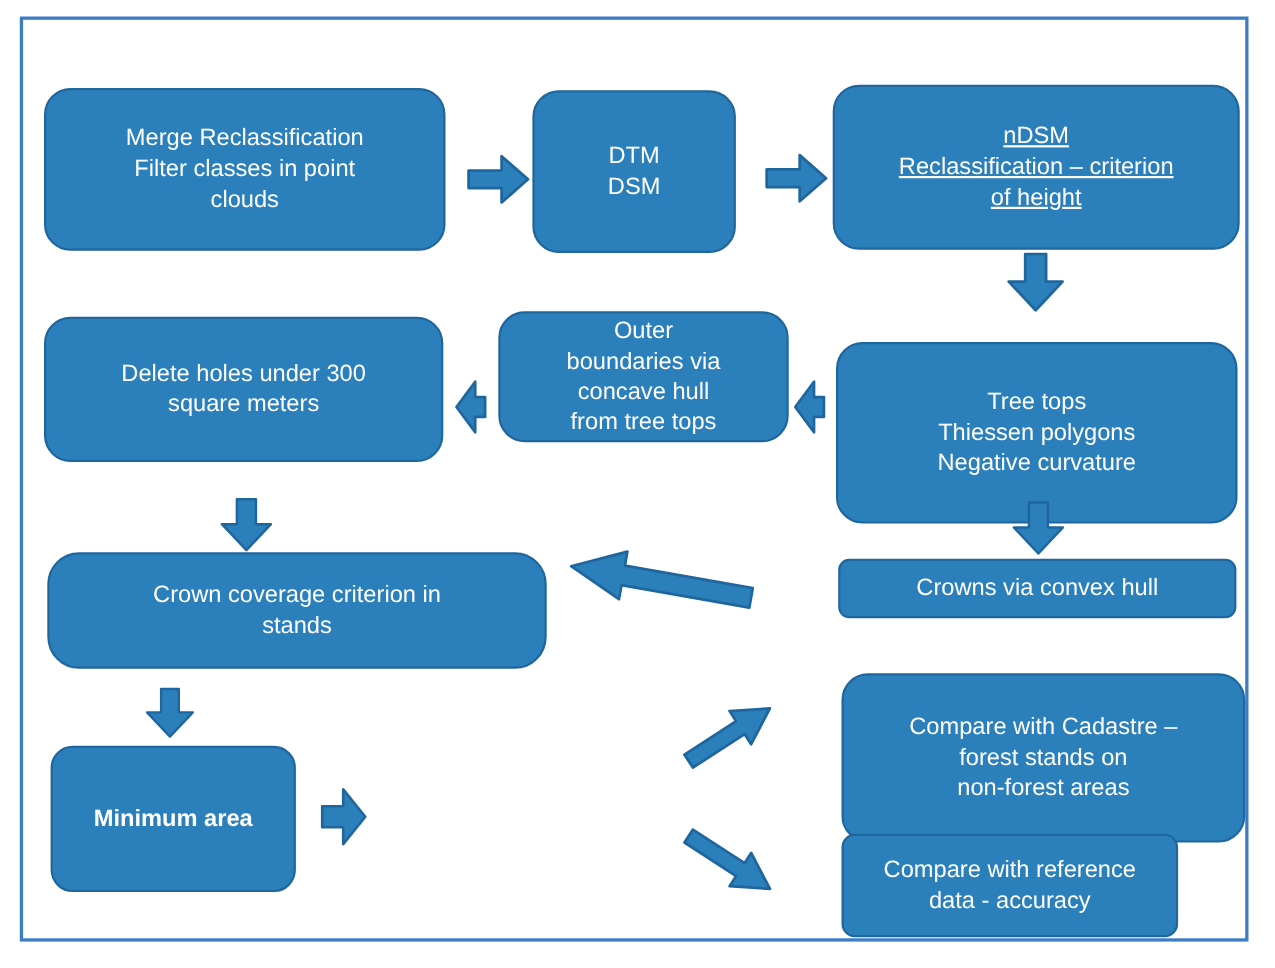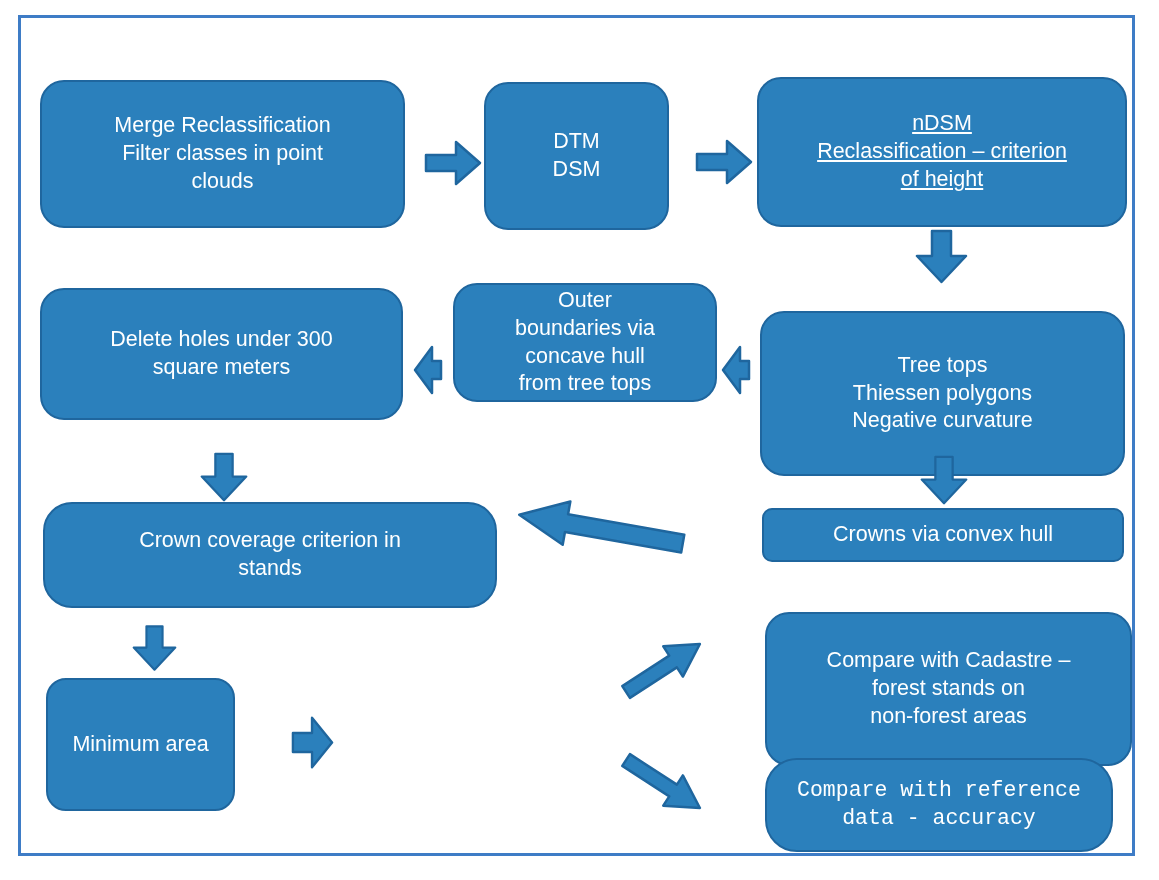--- a/index.html
+++ b/index.html
@@ -61,23 +61,23 @@
   
   #n-merge      { left: 40px;  top: 80px;  width: 365px; height: 148px; }
   #n-dtm        { left: 484px; top: 82px;  width: 185px; height: 148px; }
   #n-ndsm       { left: 757px; top: 77px;  width: 370px; height: 150px; text-decoration: underline; }
   #n-treetops   { left: 760px; top: 285px; width: 365px; height: 165px; margin-top: 26px; }
   #n-outer      { left: 453px; top: 283px; width: 264px; height: 119px; }
   #n-delete     { left: 40px;  top: 288px; width: 363px; height: 132px; }
   #n-crown      { left: 43px;  top: 502px; width: 454px; height: 106px; border-radius: 29px; }
   #n-crownshull { left: 762px; top: 508px; width: 362px; height: 54px;  border-radius: 10px; text-align: center; }
   #n-cadastre   { left: 765px; top: 590px; width: 367px; height: 154px; margin-top: 22px; }
-  #n-minarea    { left: 46px;  top: 678px; width: 189px; height: 133px; border-radius: 20px; }
+  #n-minarea    { left: 46px;  top: 678px; width: 223px; height: 133px; border-radius: 20px; font-weight: bold; }
   #n-minwidth   { left: 347px; top: 679px; width: 270px; height: 132px; border-radius: 20px; }
-  #n-reference  { left: 765px; top: 758px; width: 348px; height: 94px;  border-radius: 32px; font-family: Liberation Mono, monospace; }
+  #n-reference  { left: 765px; top: 758px; width: 306px; height: 94px;  border-radius: 12px; }
 
   
   #a-merge-dtm          { left: 424px; top: 138px; width: 58px;  height: 50px; }
   #a-dtm-ndsm           { left: 693px; top: 137px; width: 62px;  height: 50px; }
   #a-ndsm-treetops      { left: 915px; top: 229px; width: 53px;  height: 55px; }
   #a-treetops-outer     { left: 721px; top: 344px; width: 30px;  height: 52px; }
   #a-outer-delete       { left: 413px; top: 344px; width: 30px;  height: 52px; }
   #a-delete-crown       { left: 198px; top: 452px; width: 52px;  height: 50px; }
   #a-treetops-crownshull{ left: 918px; top: 455px; width: 52px;  height: 50px; }
   #a-crownshull-crown   { left: 514px; top: 502px; width: 172px; height: 54px; transform: rotate(10deg); }

